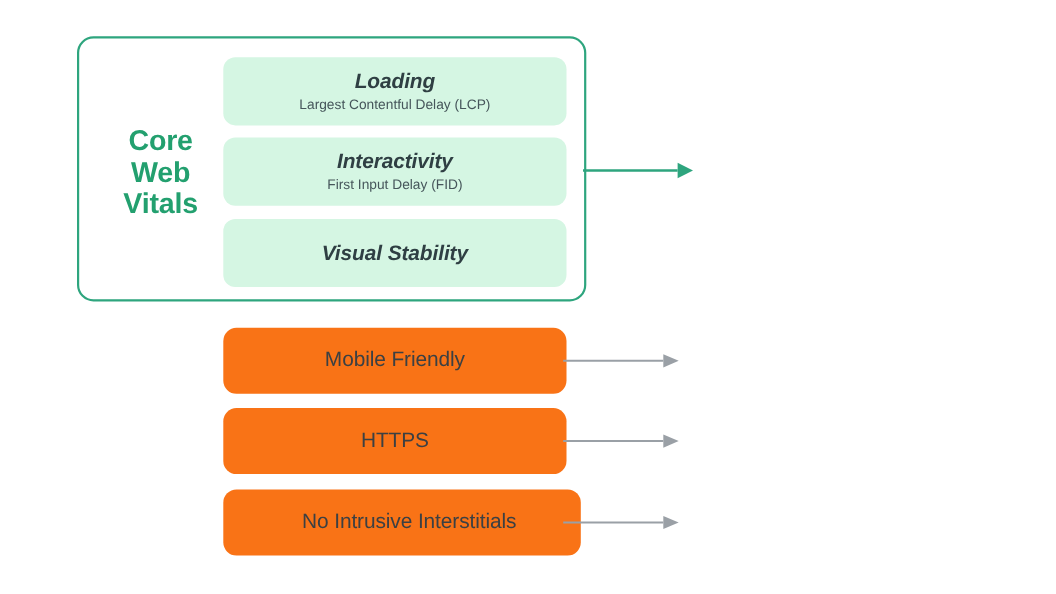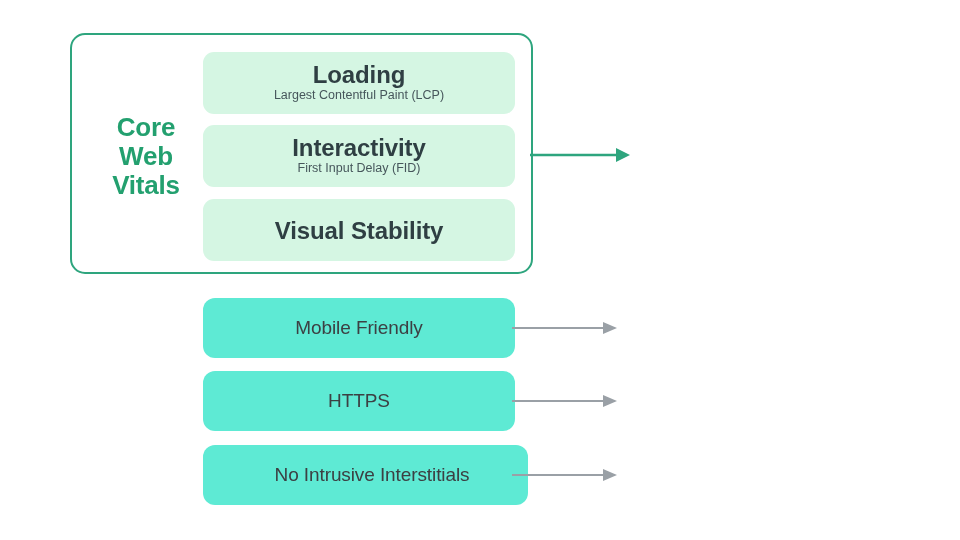--- a/index.html
+++ b/index.html
@@ -55,40 +55,41 @@
     flex-direction: column;
     align-items: center;
     justify-content: center;
   }
   .metric-card.m0 { top: 52px; }
   .metric-card.m1 { top: 125px; }
   .metric-card.m2 { top: 199px; }
 
   .metric-title {
     color: #2F3F43;
-    font-size: 24px;
+    font-size: 19px;
     font-weight: bold;
     line-height: 23px;
     letter-spacing: -0.1px;
+    font-style: italic;
   }
   .metric-sub {
     color: #46565B;
     font-size: 12.5px;
     font-weight: normal;
     line-height: 17px;
     margin-top: 1px;
   }
 
   
   .gray-box {
     position: absolute;
     left: 203px;
     width: 312px;
     height: 60px;
-    background: #5eead4;
+    background: #f97316;
     border-radius: 12px;
     display: flex;
     align-items: center;
     justify-content: center;
   }
   .gray-box.g0 { top: 298px; }
   .gray-box.g1 { top: 371px; }
   .gray-box.g2 { top: 445px; padding-left: 13px; }
 
   .gray-label {
@@ -137,21 +138,21 @@
 <div id="canvas">
 
   <div id="cwv-container"></div>
 
   <div id="cwv-label" style="white-space: pre-line;">Core
 Web
 Vitals</div>
 
   <div class="metric-card m0">
     <div class="metric-title">Loading</div>
-    <div class="metric-sub">Largest Contentful Paint (LCP)</div>
+    <div class="metric-sub">Largest Contentful Delay (LCP)</div>
   </div>
 
   <div class="metric-card m1">
     <div class="metric-title">Interactivity</div>
     <div class="metric-sub">First Input Delay (FID)</div>
   </div>
 
   <div class="metric-card m2">
     <div class="metric-title">Visual Stability</div>
   </div>

